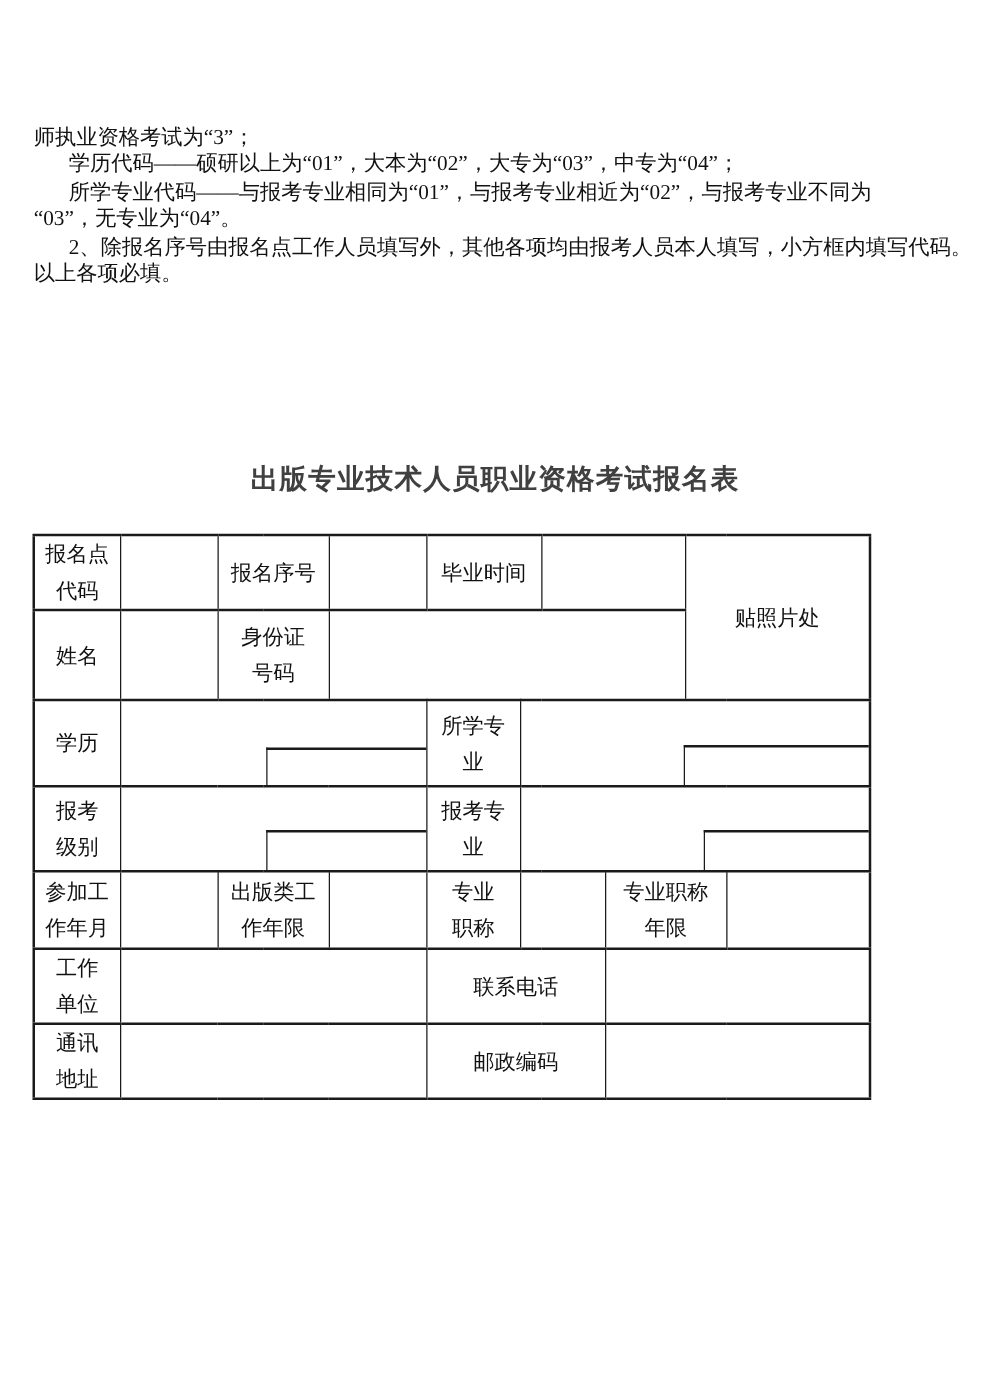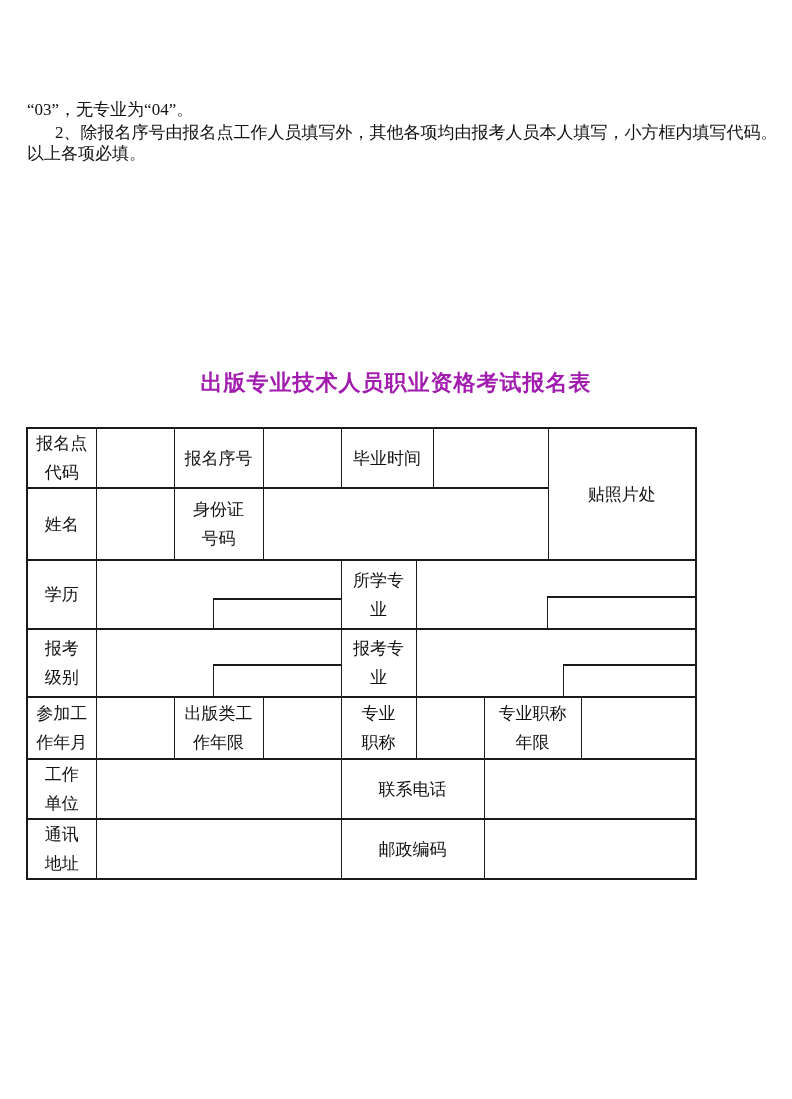--- a/index.html
+++ b/index.html
@@ -28,21 +28,21 @@
   .form-title {
     position: absolute;
     left: 0; top: 369px;
     width: 792px;
     text-align: center;
     font-family: "Liberation Sans", "DejaVu Sans", sans-serif;
     font-weight: bold;
     font-size: 22px;
     line-height: 28px;
     letter-spacing: 1px;
-    color: #a21caf;
+    color: #404040;
   }
   
   table.reg-table {
     position: absolute;
     left: 26px; top: 427px;
     width: 669px;
     border-collapse: collapse;
     table-layout: fixed;
     border: 2px solid #1a1a1a;
   }
@@ -77,20 +77,23 @@
   tr.r3 { height: 69px; }
   tr.r4 { height: 68px; padding-left: 32px; }
   tr.r5 { height: 62px; border-radius: 19px; }
   tr.r6 { height: 58px; }
   tr.r7 { height: 58px; padding-left: 20px; }
 </style>
 </head>
 <body>
 
 <div class="instructions">
+  <div class="line">师执业资格考试为“3”；</div>
+  <div class="line indent">学历代码——硕研以上为“01”，大本为“02”，大专为“03”，中专为“04”；</div>
+  <div class="line indent gap-before-sm">所学专业代码——与报考专业相同为“01”，与报考专业相近为“02”，与报考专业不同为</div>
   <div class="line">“03”，无专业为“04”。</div>
   <div class="line indent gap-before-sm">2、除报名序号由报名点工作人员填写外，其他各项均由报考人员本人填写，小方框内填写代码。</div>
   <div class="line">以上各项必填。</div>
 </div>
 
 <div class="form-title">出版专业技术人员职业资格考试报名表</div>
 
 <table class="reg-table">
   <colgroup>
     <col style="width:69px">

